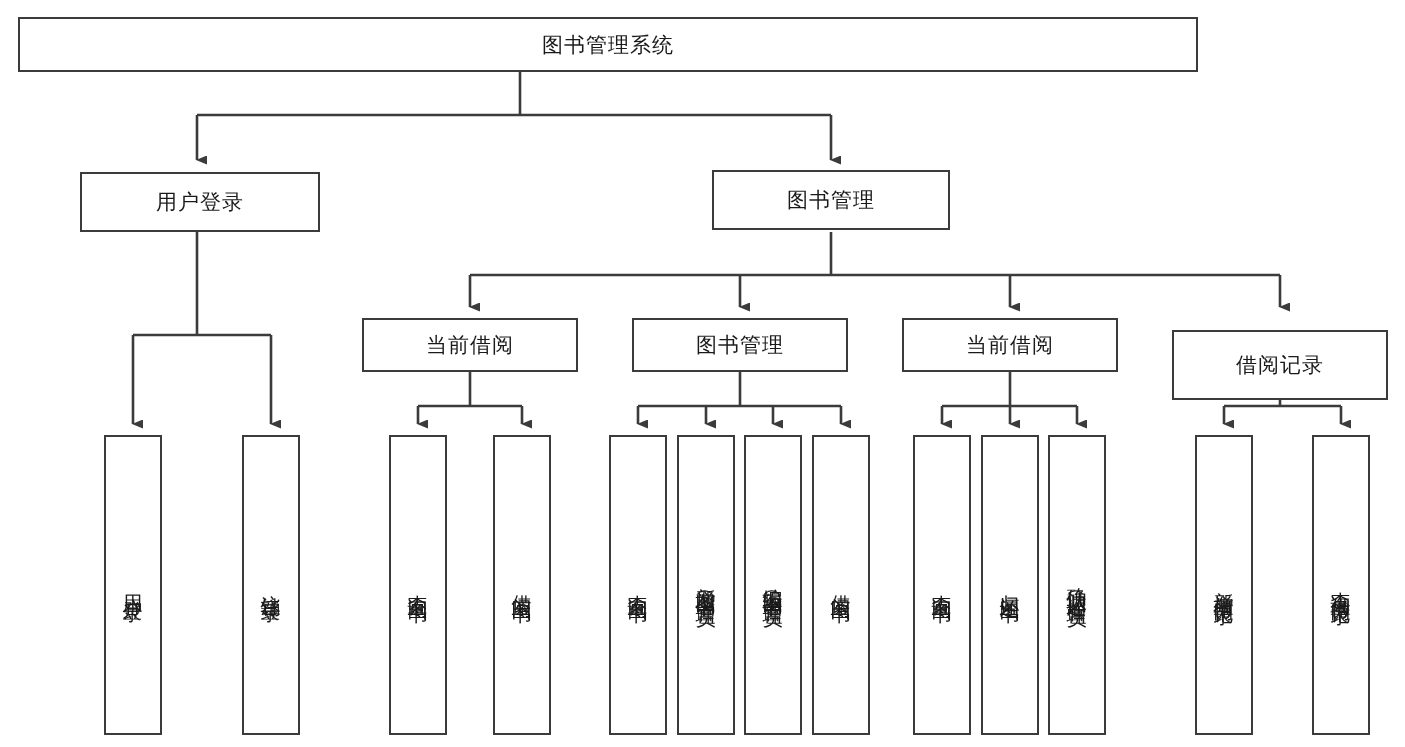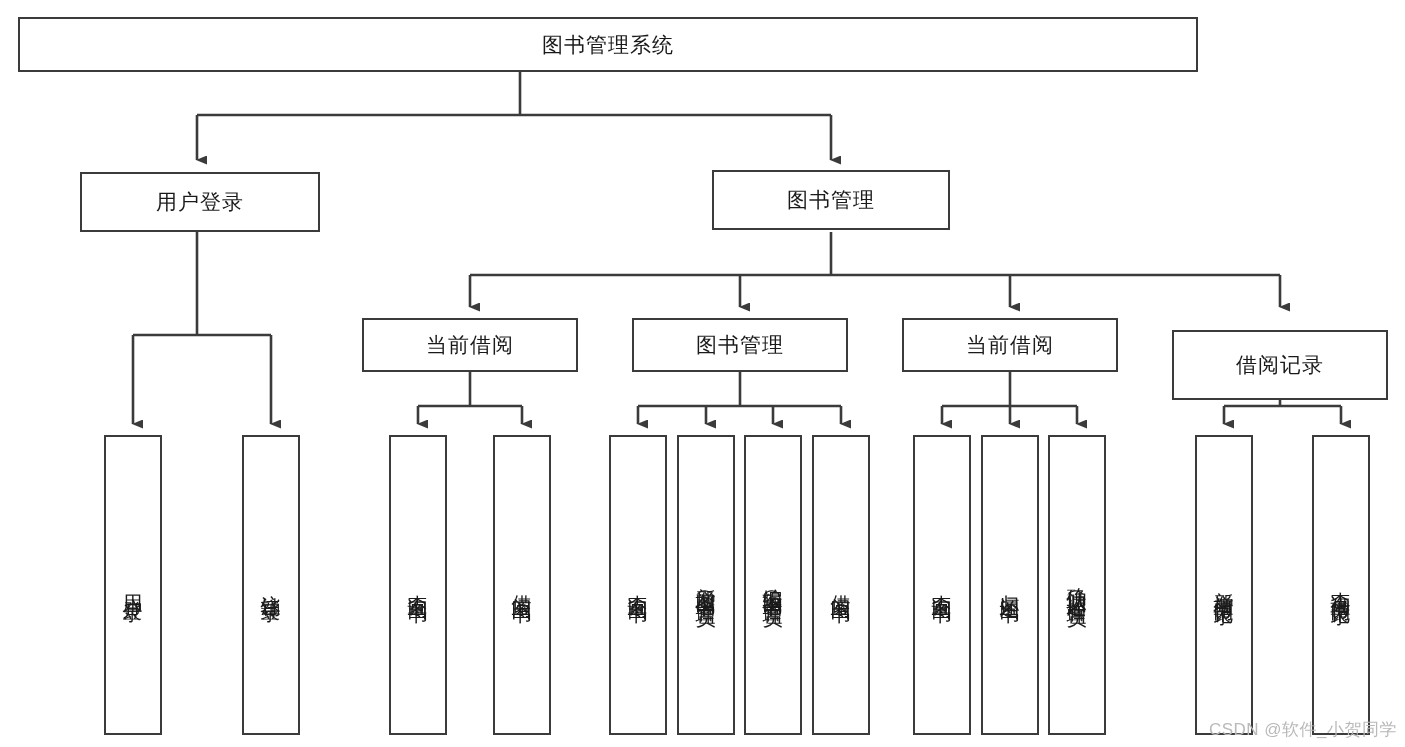--- a/index.html
+++ b/index.html
@@ -179,15 +179,14 @@
     <span class="vlabel">确认归还（管理员）</span>
   </div>
 
   <div class="node v" style="left:1195px; top:435px; width:58px; height:300px;">
     <span class="vlabel">新增借阅记录</span>
   </div>
   <div class="node v" style="left:1312px; top:435px; width:58px; height:300px;">
     <span class="vlabel">查询借阅记录</span>
   </div>
 
-  <div class="watermark">CSDN @软件_小贺同学</div>
 
 </div>
 
 </body></html>

